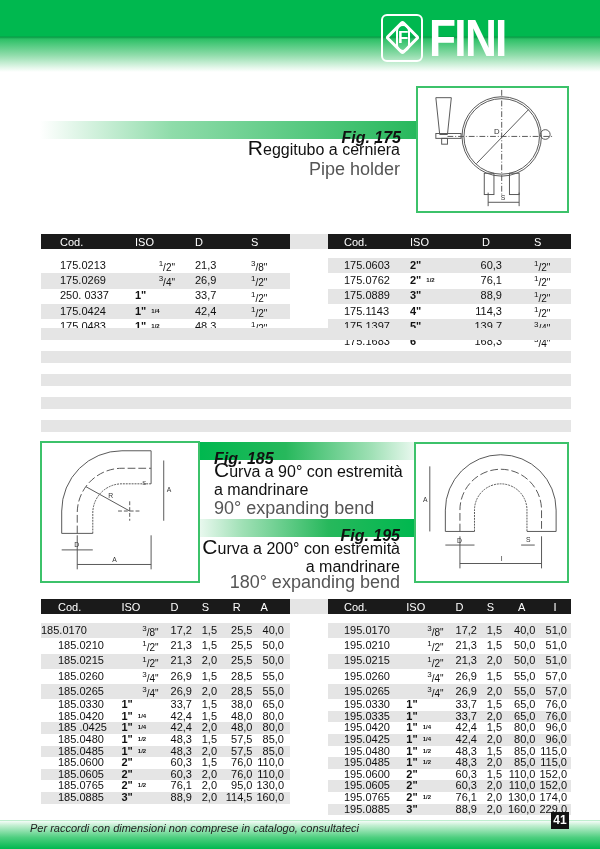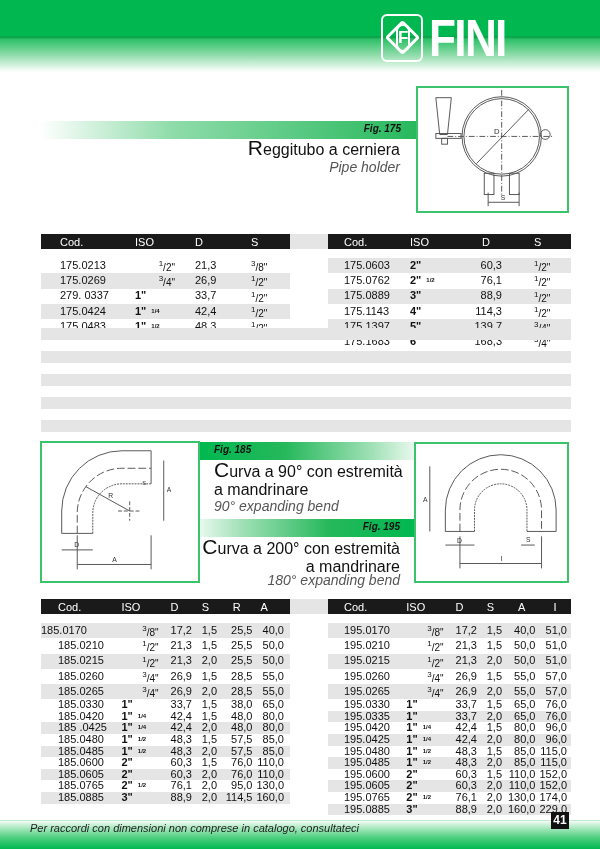--- a/index.html
+++ b/index.html
@@ -14,24 +14,24 @@
   .logo-f { position: absolute; left: 13px; top: 8px; width: 14px; height: 28px; border: 2px solid #fff; border-radius: 7px; color: #fff; font-weight: bold; font-size: 17px; line-height: 24px; text-align: center; }
   .logo-text { position: absolute; left: 48px; top: -6px; color: #fff; font-weight: bold; font-size: 52px; letter-spacing: -2px; font-family: "Liberation Sans", sans-serif; transform: scaleX(0.85); transform-origin: left; }
 
   .figbox { position: absolute; border: 2px solid #3cc26a; background: #fff; }
   .figbox svg { width: 100%; height: 100%; display: block; }
 
   .figbar { position: absolute; height: 18px; }
   .figbar.r { background: linear-gradient(to right, #ffffff 0%, #8fdcaa 35%, #27b85c 100%); }
   .figbar.l { background: linear-gradient(to right, #00b84f 0%, #27b85c 40%, #9fe0b5 80%, #e8f8ee 100%); }
   .figbar.rl { background: linear-gradient(to right, #e8f8ee 0%, #9fe0b5 20%, #27b85c 60%, #00b84f 100%); }
-  .fig-label { position: absolute; top: 2px; font-size: 10px; font-weight: bold; font-style: italic; color: #111; }
+  .fig-label { position: absolute; top: 8px; font-size: 16px; font-weight: bold; font-style: italic; color: #111; }
   .title { position: absolute; font-size: 16px; color: #111; line-height: 18px; }
   .title .cap { font-size: 21px; }
-  .sub { position: absolute; font-size: 14px; font-style: italic; color: #555; }
+  .sub { position: absolute; font-size: 18px; color: #555; }
 
   table.spec { position: absolute; border-collapse: collapse; font-size: 11px; }
   table.spec th { background: #1a1a1a; color: #fff; font-weight: normal; height: 15px; font-size: 11px; padding: 0; }
   table.spec td { height: 11.6px; line-height: 11.6px; padding: 0; white-space: nowrap; }
   table.spec tr.gap td { height: 9px; }
   table.spec tr.striped td { background: #e5e5e5; }
   .iso { font-weight: bold; }
   .tail { position: absolute; background: #e5e5e5; height: 15px; }
 
   .stripes { position: absolute; left: 41px; top: 328px; width: 530px; }
@@ -112,21 +112,21 @@
         <td style="text-align: left; padding-left: 12px;">21,3</td>
         <td style="text-align: left; padding-left: 18px;"><sup style="font-size: 8px;">3</sup><span style="font-size: 10px;">/8"</span></td>
       </tr>
       <tr class="striped">
         <td style="text-align: left; padding-left: 19px;">175.0269</td>
         <td class="iso" style="text-align: right; padding-right: 8px; font-weight: normal; padding-left: 0px;"><sup style="font-size: 8px;">3</sup><span style="font-size: 10px;">/4"</span></td>
         <td style="text-align: left; padding-left: 12px;">26,9</td>
         <td style="text-align: left; padding-left: 18px;"><sup style="font-size: 8px;">1</sup><span style="font-size: 10px;">/2"</span></td>
       </tr>
       <tr>
-        <td style="text-align: left; padding-left: 19px;">279. 0337</td>
+        <td style="text-align: left; padding-left: 19px;">250. 0337</td>
         <td class="iso" style="text-align: left; padding-right: 0px; padding-left: 4px;">1"</td>
         <td style="text-align: left; padding-left: 12px;">33,7</td>
         <td style="text-align: left; padding-left: 18px;"><sup style="font-size: 8px;">1</sup><span style="font-size: 10px;">/2"</span></td>
       </tr>
       <tr class="striped">
         <td style="text-align: left; padding-left: 19px;">175.0424</td>
         <td class="iso" style="text-align: left; padding-right: 0px; padding-left: 4px;">1"<span style="font-size: 6px; vertical-align: top; margin-left: 5px;">1/4</span></td>
         <td style="text-align: left; padding-left: 12px;">42,4</td>
         <td style="text-align: left; padding-left: 18px;"><sup style="font-size: 8px;">1</sup><span style="font-size: 10px;">/2"</span></td>
       </tr>

